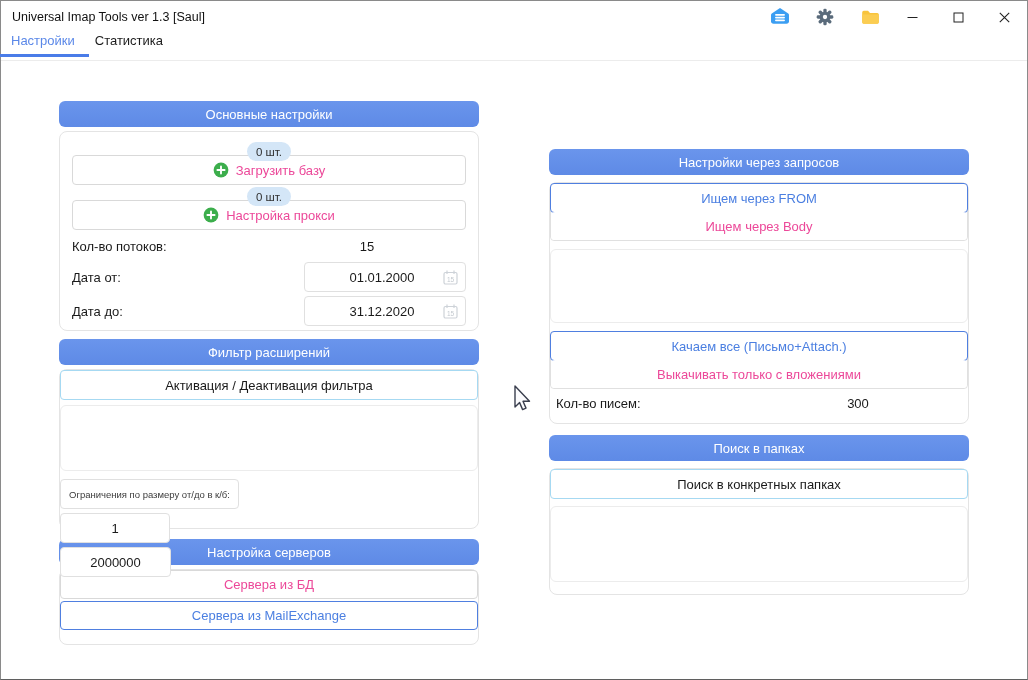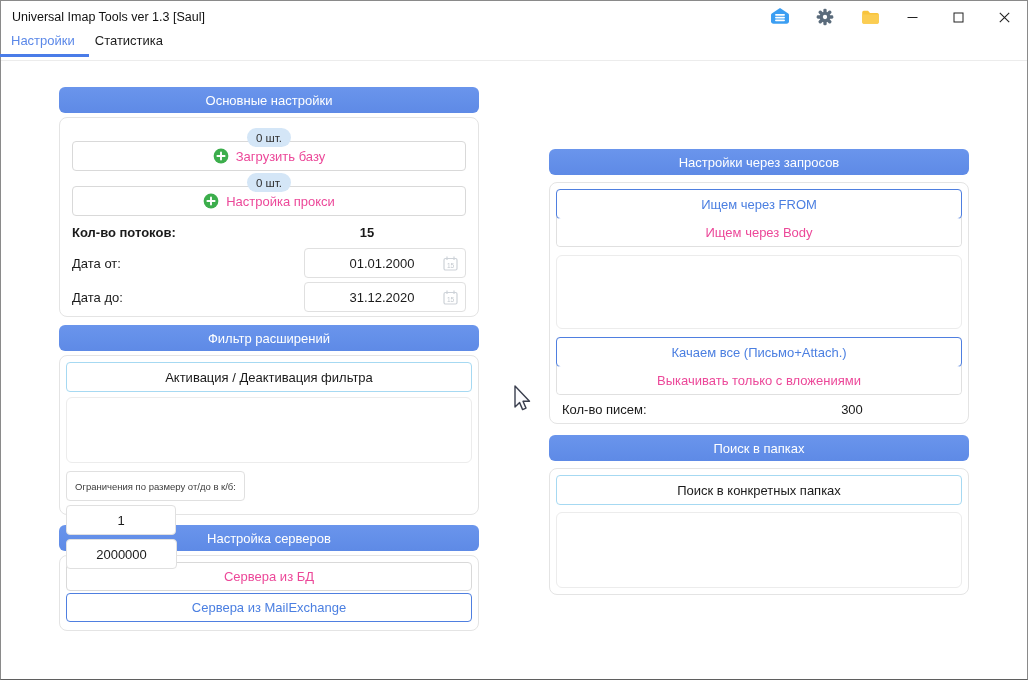--- a/index.html
+++ b/index.html
@@ -23,32 +23,32 @@
   
   .tabbar { height:28px; display:flex; align-items:flex-start; border-bottom:1px solid #ececec; }
   .tab { padding:0 10px 8px 10px; font-size:13px; color:#1b1b1b; position:relative; }
   .tab.active { color:#5b88e8; }
   .tab.active::after {
     content:""; position:absolute; left:-1px; right:-4px; bottom:-1px; height:3px; background:#4a7ce8;
   }
   .tab.first.active::after { left:-10px; }
   
   .col { position:absolute; width:420px; }
-  .col-left  { left:58px;  top:86px; }
+  .col-left  { left:58px;  top:100px; }
   .col-right { left:548px; top:148px; }
   .panel-header {
     height:26px; border-radius:6px; color:#fff; font-size:13px;
     display:flex; align-items:center; justify-content:center;
     background:linear-gradient(180deg,#6a95ec 0%,#5e8ae6 100%);
   }
   .card {
     background:#fff; border:1px solid #e4e4e4; border-radius:8px;
   }
   .card-pad12 { padding:10px 12px; }
-  .card-pad6 { padding:6px; }
+  .card-pad6 { }
   
   .btn {
     height:30px; width:100%; background:#fff; border:1px solid #d9d9d9; border-radius:4px;
     display:flex; align-items:center; justify-content:center; gap:7px;
     font-size:13px; color:#ec4899; cursor:pointer;
   }
   .btn.blue-sel { border:1px solid #4f7fe0; color:#4b7fe1; }
   .btn.lightblue { border:1px solid #a6d9f2; color:#1a1a1a; }
   .btn.borderless { border:1px solid transparent; }
   
@@ -178,21 +178,21 @@
       <button class="btn">
         <span style="display:flex;">
           <svg width="16" height="16" viewBox="0 0 16 16">
               <circle cx="8" cy="8" r="7.4" fill="#3cae4c"></circle>
               <path d="M8 4.4 V11.6 M4.4 8 H11.6" stroke="#fff" stroke-width="1.9" stroke-linecap="round"></path>
             </svg>
         </span>
         <span>Настройка прокси</span>
       </button>
 
-      <div class="form-row" style="margin-top:9px;font-weight:bold;">
+      <div class="form-row" style="margin-top:9px;">
         <div class="lbl">Кол-во потоков:</div>
         <div class="value-box">15</div>
       </div>
 
       <div class="form-row" style="margin-top:8px;">
         <div class="lbl">Дата от:</div>
         <div class="date-input">
           <div class="date-val">01.01.2000</div>
           <div class="cal-btn">
             <svg width="17" height="17" viewBox="0 0 17 17">

